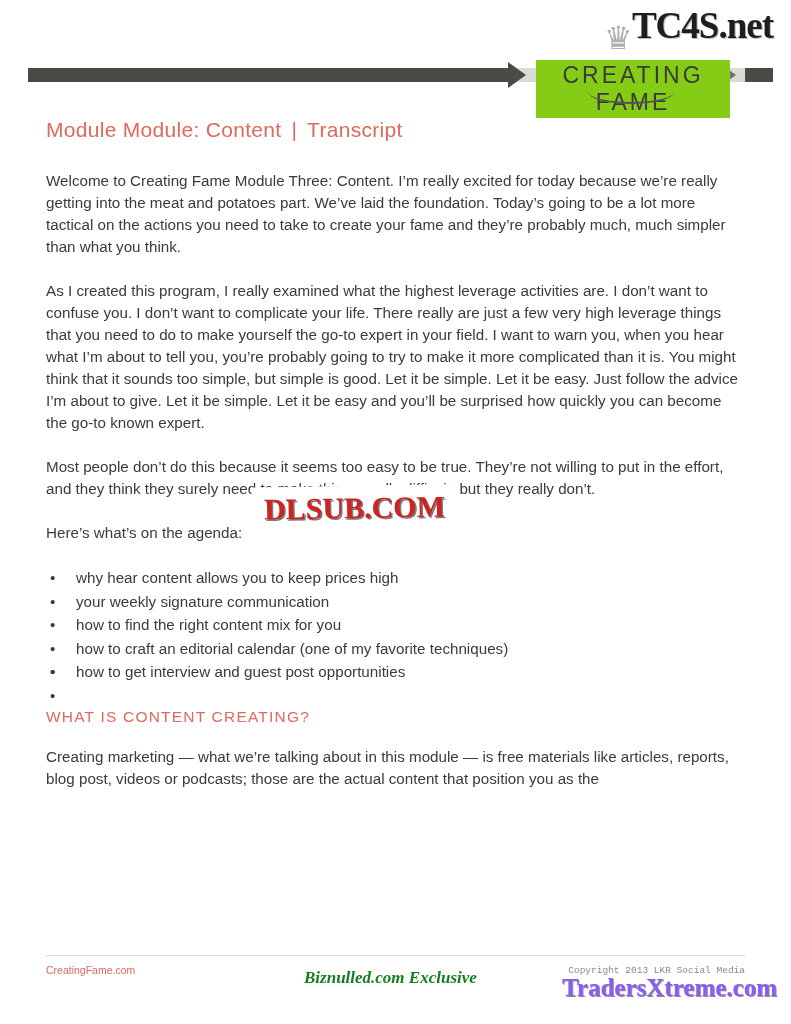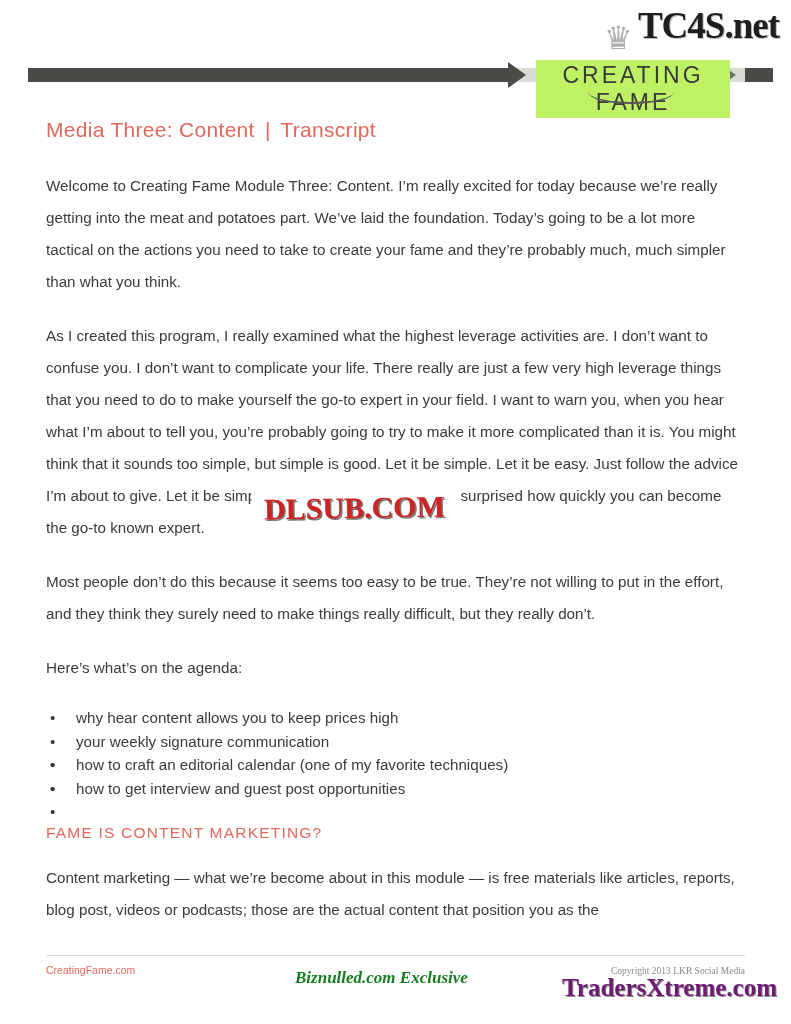--- a/index.html
+++ b/index.html
@@ -77,21 +77,21 @@
   .brand-title {
     position: absolute;
     top: 60px;
     left: 536px;
     width: 186px;
     text-align: center;
     font-family: "Liberation Sans", sans-serif;
     font-size: 23px;
     letter-spacing: 3px;
     color: #3a3a36;
-    background: #bef264;
+    background: #84cc16;
     padding: 2px 4px;
   }
   .brand-swoosh {
     position: absolute;
     top: 92px;
     left: 588px;
     width: 86px;
     height: 10px;
     border-bottom: 2px solid #555;
     border-radius: 0 0 50% 50%/0 0 100% 100%;
@@ -103,21 +103,21 @@
     font-size: 32px;
     color: #6b6b66;
     opacity: .55;
     line-height: 1;
   }
 
   
   .wm-top {
     position: absolute;
     top: 4px;
-    right: 12px;
+    right: 18px;
     font-family: "Liberation Serif", serif;
     font-weight: bold;
     font-size: 37px;
     color: #1e1e1e;
     letter-spacing: -1px;
     text-shadow: 1px 1px 0 #bbb;
   }
 
   
   .content {
@@ -134,21 +134,21 @@
     font-weight: normal;
     letter-spacing: .3px;
   }
   .doc-title .sep {
     color: #e0685c;
     padding: 0 4px;
   }
   p.body {
     font-family: "Liberation Sans", sans-serif;
     font-size: 15.2px;
-    line-height: 32px;
+    line-height: 22px;
     color: #3b3b3b;
     margin: 0 0 22px 0;
     text-align: left;
   }
   h2.section {
     font-family: "Liberation Sans", sans-serif;
     font-size: 15.5px;
     letter-spacing: 1.2px;
     color: #e0685c;
     font-weight: normal;
@@ -205,42 +205,42 @@
     left: 46px;
     bottom: 48px;
     font-family: "Liberation Sans", sans-serif;
     font-size: 10.5px;
     color: #e0685c;
   }
   .footer-right {
     position: absolute;
     right: 46px;
     bottom: 48px;
-    font-family: Liberation Serif, serif;
+    font-family: Liberation Mono, monospace;
     font-size: 9.5px;
     color: #8a8a8a;
   }
   .wm-foot-green {
     position: absolute;
-    left: 295px;
+    left: 304px;
     bottom: 36px;
     font-family: "Liberation Serif", serif;
     font-weight: bold;
     font-style: italic;
     font-size: 17px;
     color: #167d1e;
   }
   .wm-foot-red {
     position: absolute;
     right: 14px;
     bottom: 22px;
     font-family: "Liberation Serif", serif;
     font-weight: bold;
     font-size: 25px;
-    color: #701a75;
+    color: #8b5cf6;
     text-shadow: 1px 1px 0 #8d8d8d;
     margin-top: 17px;
   }
   .page-edge-shadow {
     position: absolute;
     inset: 0;
     pointer-events: none;
     box-shadow: inset 0 0 0 1px #ffffff;
   }
 </style>
@@ -256,43 +256,43 @@
     <div class="hdr-chev-b"></div>
     <div class="hdr-rule-dark-right"></div>
     <div class="crown">♛</div>
     <div class="brand-title">CREATING FAME</div>
     <div class="brand-swoosh"></div>
     <div class="wm-top">TC4S.net</div>
   </div>
 
   <div class="content">
     <h1 class="doc-title">
-      <span>Media Three: Content</span>
+      <span>Module Module: Content</span>
       <span class="sep">|</span>
       <span>Transcript</span>
     </h1>
 
     <p class="body">Welcome to Creating Fame Module Three: Content. I’m really excited for today because we’re really getting into the meat and potatoes part. We’ve laid the foundation. Today’s going to be a lot more tactical on the actions you need to take to create your fame and they’re probably much, much simpler than what you think.</p>
     <p class="body">As I created this program, I really examined what the highest leverage activities are. I don’t want to confuse you. I don’t want to complicate your life. There really are just a few very high leverage things that you need to do to make yourself the go-to expert in your field. I want to warn you, when you hear what I’m about to tell you, you’re probably going to try to make it more complicated than it is. You might think that it sounds too simple, but simple is good. Let it be simple. Let it be easy. Just follow the advice I’m about to give. Let it be simple. Let it be easy and you’ll be surprised how quickly you can become the go-to known expert.</p>
     <p class="body">Most people don’t do this because it seems too easy to be true. They’re not willing to put in the effort, and they think they surely need to make things really difficult, but they really don’t.</p>
 
     <p class="body">Here’s what’s on the agenda:</p>
 
     <ul class="agenda">
       <li><span class="bullet">•</span><span>why hear content allows you to keep prices high</span></li>
       <li><span class="bullet">•</span><span>your weekly signature communication</span></li>
-      <li><span class="bullet">•</span></li>
+      <li><span class="bullet">•</span><span>how to find the right content mix for you</span></li>
       <li><span class="bullet">•</span><span>how to craft an editorial calendar (one of my favorite techniques)</span></li>
       <li><span class="bullet">•</span></li>
       <li><span class="bullet">•</span><span>how to get interview and guest post opportunities</span></li>
       <li><span class="bullet">•</span></li>
     </ul>
 
-    <h2 class="section">FAME IS CONTENT MARKETING?</h2>
-    <p class="body">Content marketing — what we’re become about in this module — is free materials like articles, reports, blog post, videos or podcasts; those are the actual content that position you as the</p>
+    <h2 class="section">WHAT IS CONTENT CREATING?</h2>
+    <p class="body">Creating marketing — what we’re talking about in this module — is free materials like articles, reports, blog post, videos or podcasts; those are the actual content that position you as the</p>
   </div>
 
   <div class="wm-mid">DLSUB.COM</div>
 
   <div class="footer-rule"></div>
   <div class="footer-left">CreatingFame.com</div>
   <div class="footer-right">Copyright 2013 LKR Social Media</div>
   <div class="wm-foot-green">Biznulled.com Exclusive</div>
   <div class="wm-foot-red">TradersXtreme.com</div>
 

